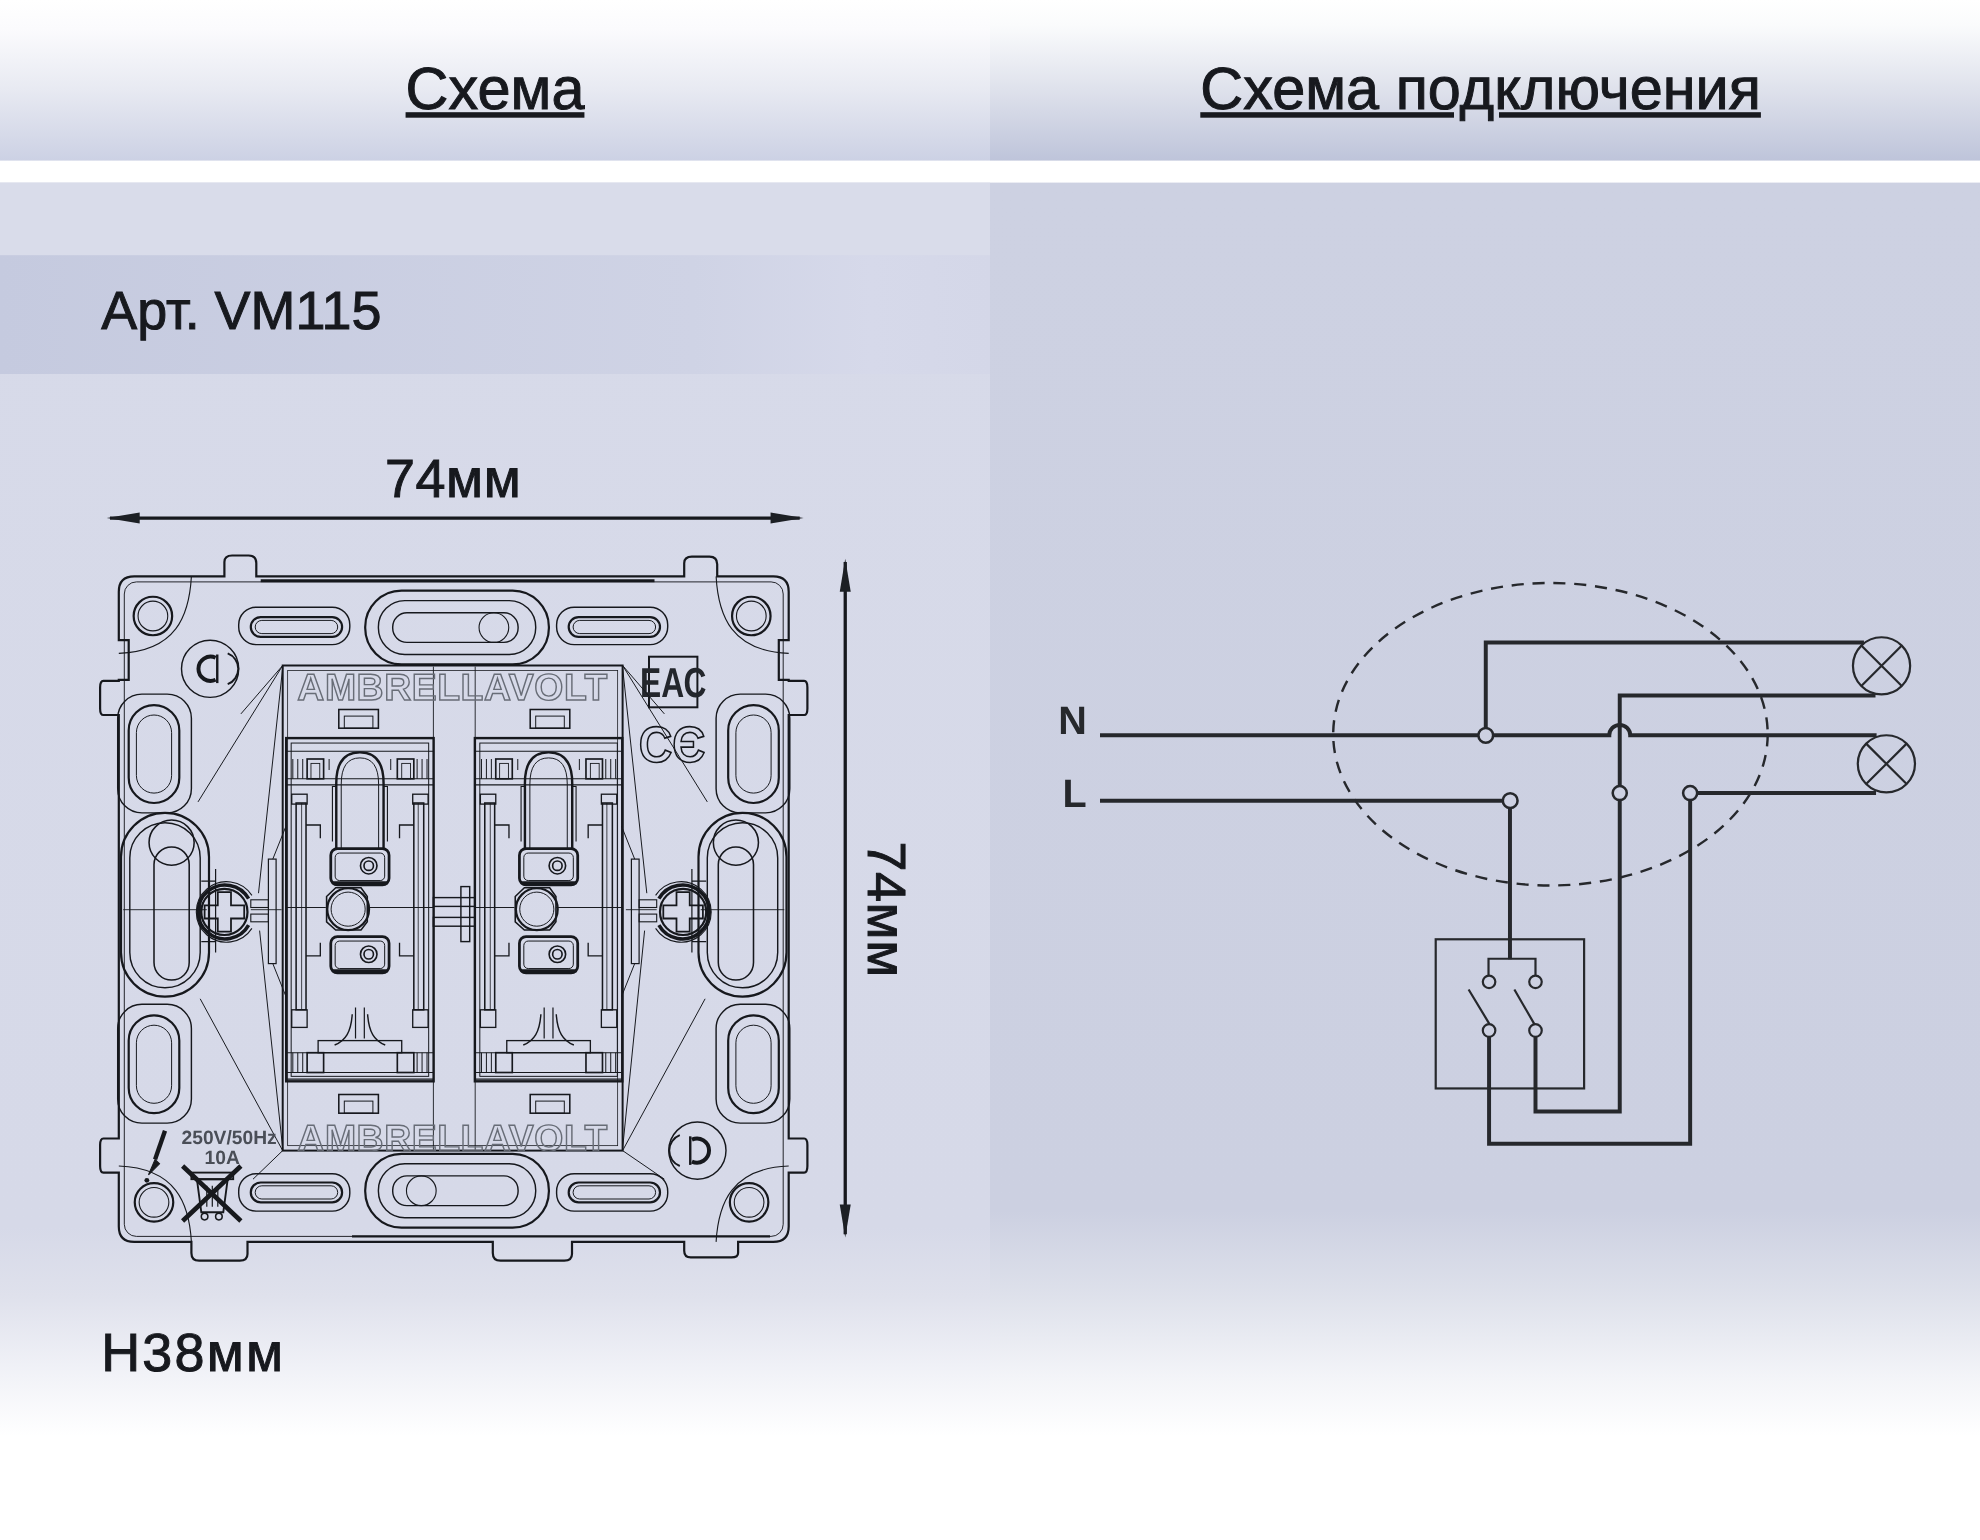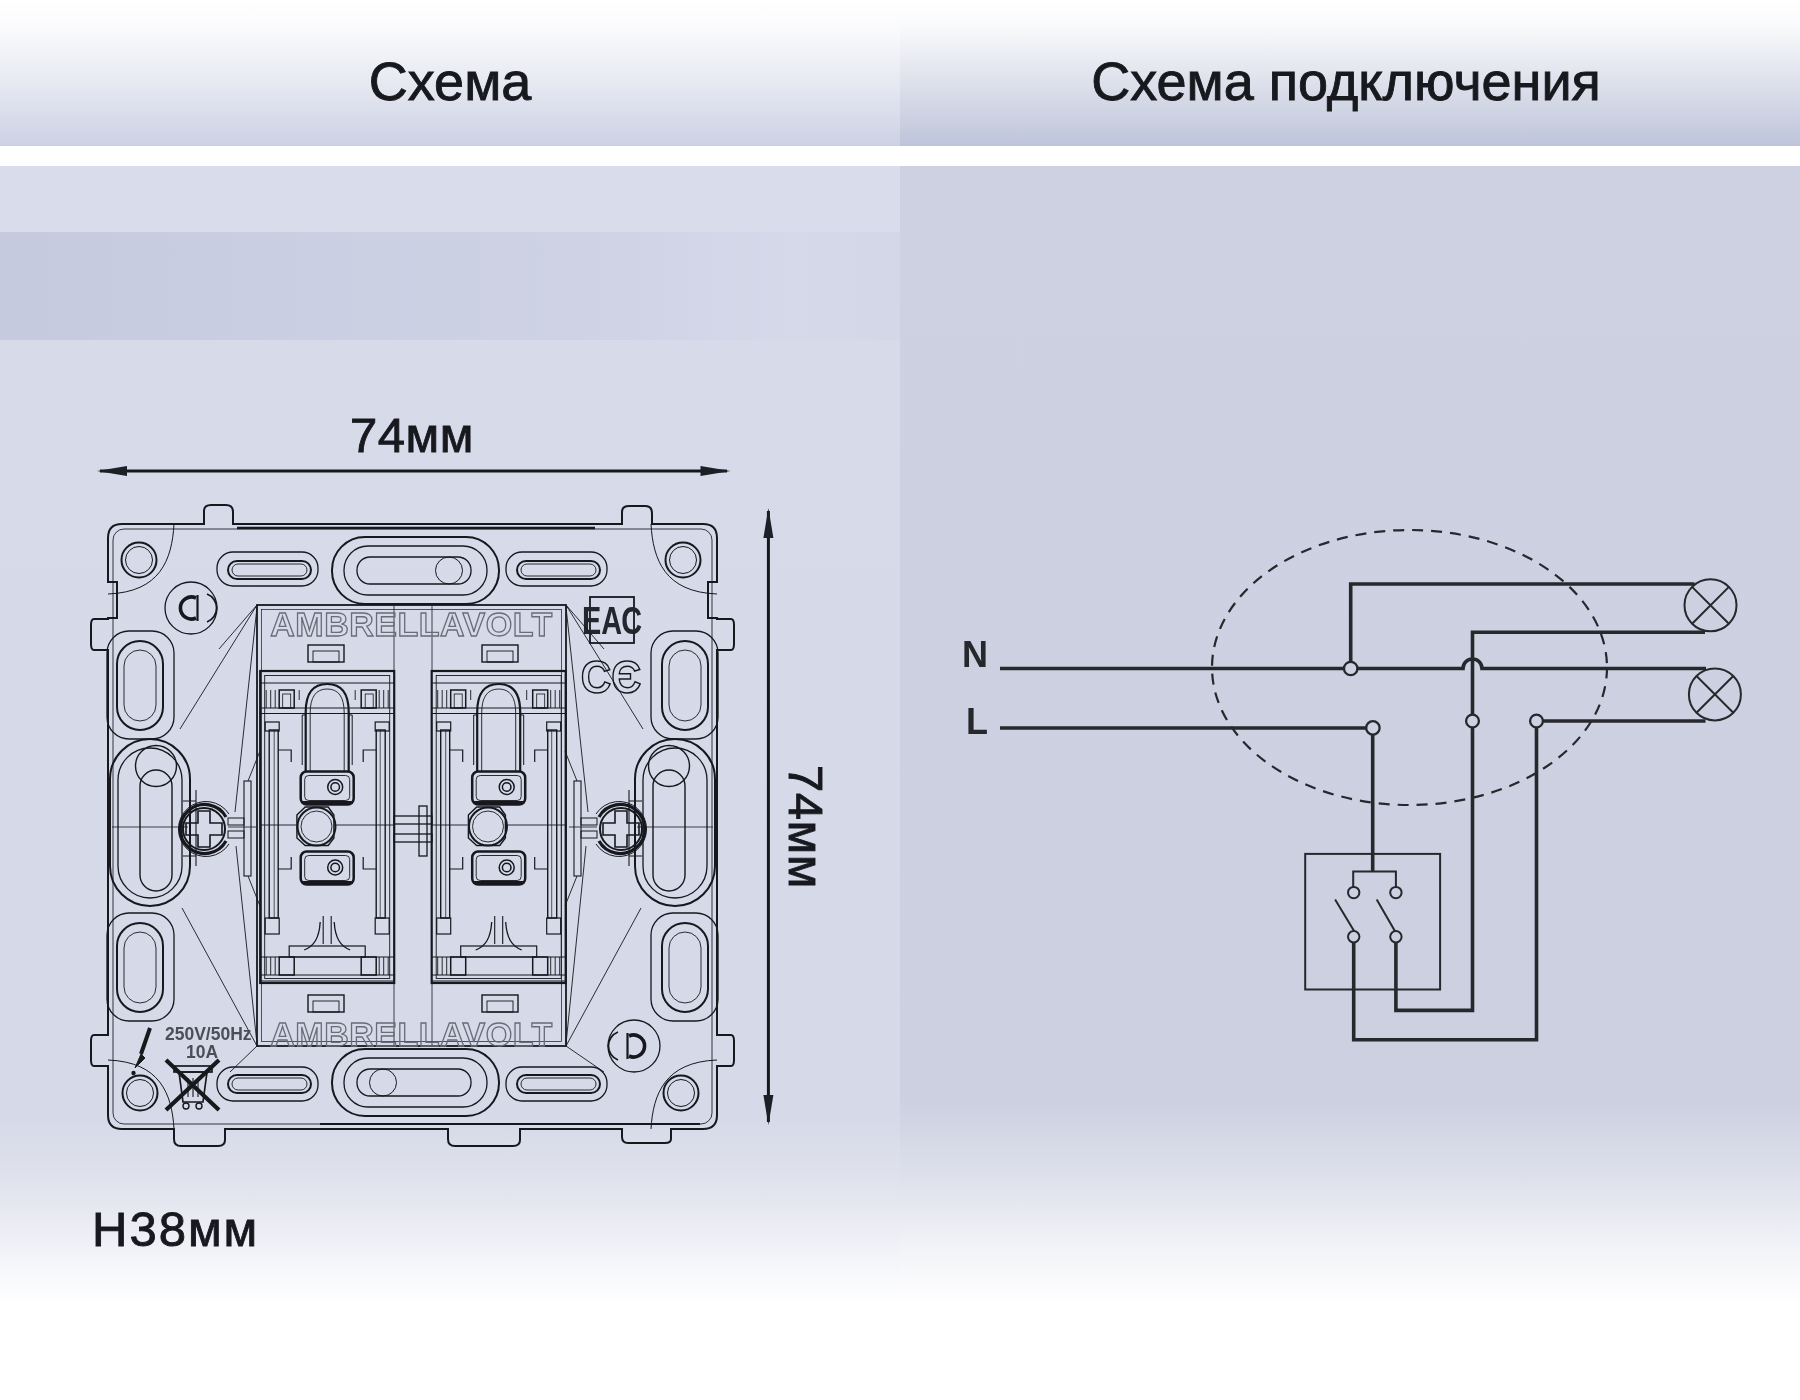--- a/index.html
+++ b/index.html
@@ -4,21 +4,21 @@
 <style>
   html,body{margin:0;padding:0;}
   body{width:1800px;height:1400px;position:relative;background:#ffffff;
        font-family:"Liberation Sans", sans-serif;overflow:hidden;}
   .abs{position:absolute;}
   .hdrL{left:0;top:0;width:900px;height:146px;
         background:linear-gradient(180deg,#ffffff 0%,#fbfbfd 18%,#e8eaf2 55%,#ccd1e4 100%);}
   .hdrR{left:900px;top:0;width:900px;height:146px;
         background:linear-gradient(180deg,#ffffff 0%,#fafbfc 16%,#dfe2ec 55%,#bec4da 100%);}
   .hdrTxt{width:100%;text-align:center;top:50px;font-size:54px;font-weight:400;
-          color:#17191e;letter-spacing:0px;-webkit-text-stroke:0.9px #17191e;}
+          color:#17191e;letter-spacing:0px;text-decoration:underline;-webkit-text-stroke:0.9px #17191e;}
   .cellL{left:0;top:166px;width:900px;height:1234px;
          background:linear-gradient(180deg,#d7dae9 0px,#d6d9e8 950px,#dfe1ec 1012px,#f2f3f8 1086px,#ffffff 1140px,#ffffff 100%);}
   .cellR{left:900px;top:166px;width:900px;height:1234px;
          background:linear-gradient(180deg,#cdd1e2 0px,#ccd0e1 935px,#dee1eb 1012px,#f3f4f8 1086px,#ffffff 1140px,#ffffff 100%);}
   .bandTop{left:0;top:0;width:900px;height:66px;background:#d9dcea;}
   .art{left:0;top:66px;width:900px;height:108px;
        background:linear-gradient(90deg,#c5cadf 0%,#cfd3e5 70%,#d6d9ea 88%,#d4d7e8 100%);}
   .artTxt{left:92px;top:89px;font-size:49px;font-weight:400;color:#17191e;-webkit-text-stroke:0.9px #17191e;}
 </style>
 </head>
@@ -31,20 +31,21 @@
 <div class="abs hdrTxt" style="left:0;width:900px;">Схема</div>
 
 <div class="abs hdrTxt" style="left:896px;width:900px;">Схема подключения</div>
 
 <div class="abs cellL">
 
   <div class="abs bandTop"></div>
 
   <div class="abs art"></div>
 
+  <div class="abs artTxt">Арт. VM115</div>
 
   <svg class="abs" style="left:0;top:0;" width="900" height="1234" viewBox="0 166 900 1234" fill="none">
 
     <defs>
 
       <g id="unit" stroke="#16181d" fill="none">
 
         <rect x="-67" y="671" width="134" height="312" stroke-width="2.2"></rect>
         <rect x="-62.5" y="675.5" width="125" height="303" stroke-width="0.9"></rect>
 

